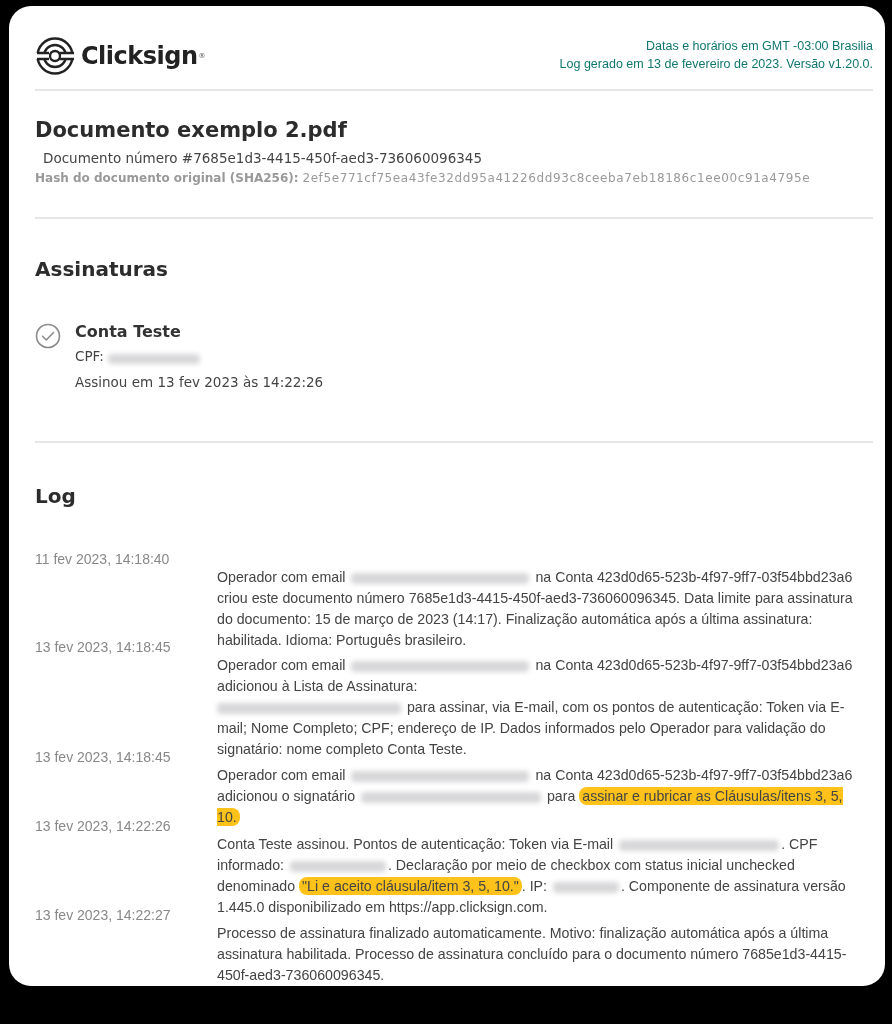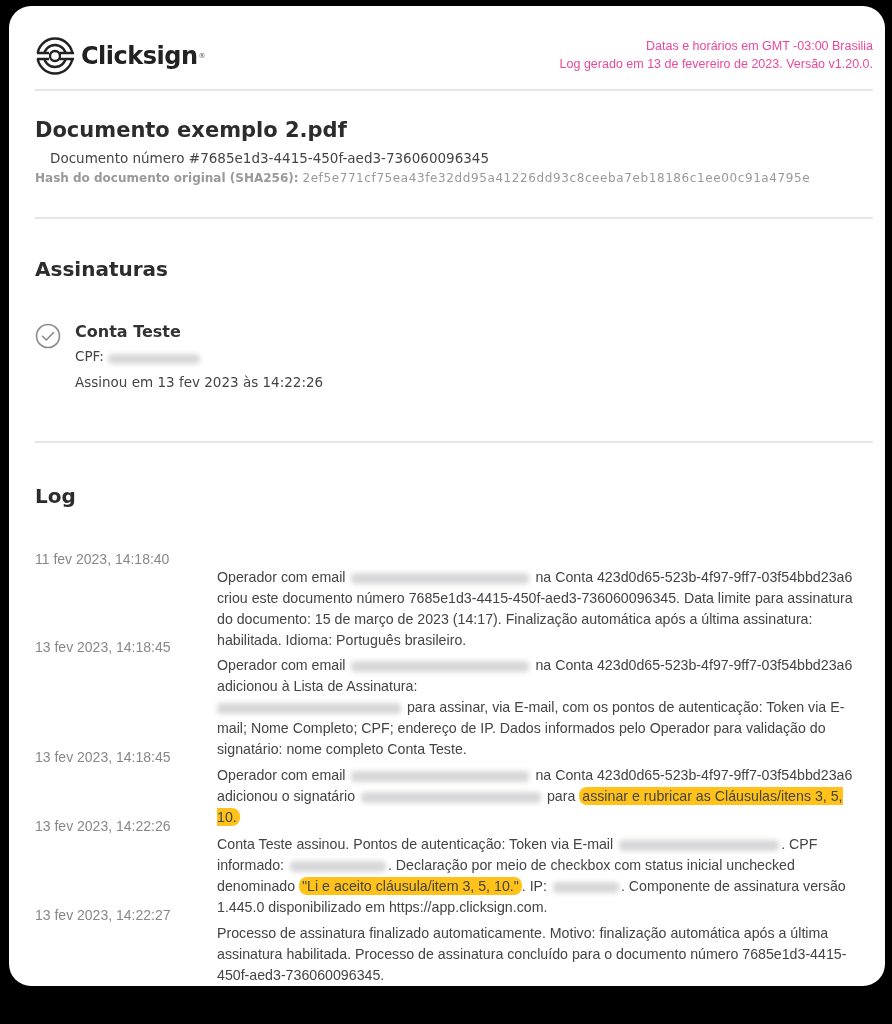--- a/index.html
+++ b/index.html
@@ -10,26 +10,26 @@
       background: #fff; border-radius: 22px; overflow: hidden;
     }
     .inner { position: absolute; left: 26px; top: 0; width: 838px; }
 
     
     .header { position: absolute; left: 0; top: 0; width: 838px; height: 84px; }
     .logo { position: absolute; left: 0; top: 30px; height: 40px; display: flex; align-items: center; }
     .logo svg { display: block; }
     .logo-text { font-family: "DejaVu Sans", sans-serif; font-weight: bold; font-size: 24px; color: #222; margin-left: 6px; letter-spacing: -0.5px; }
     .logo-reg { font-size: 7px; color: #555; vertical-align: super; margin-left: 1px; }
-    .meta { position: absolute; right: 0; top: 31px; text-align: right; font-family: "Liberation Sans", sans-serif; font-size: 12.5px; color: #ec4899; line-height: 18px; }
+    .meta { position: absolute; right: 0; top: 31px; text-align: right; font-family: "Liberation Sans", sans-serif; font-size: 12.5px; color: #0f766e; line-height: 18px; }
 
     .divider { position: absolute; left: 0; width: 838px; height: 2px; background: #e6e6e8; }
 
     .doc-title { position: absolute; left: 0; top: 112px; font-size: 21px; font-weight: bold; color: #2c2c2c; }
-    .doc-number { position: absolute; left: 15px; top: 144px; font-size: 13.5px; color: #444; }
+    .doc-number { position: absolute; left: 8px; top: 144px; font-size: 13.5px; color: #444; }
     .doc-hash { position: absolute; left: 0; top: 165px; font-size: 12px; color: #888; white-space: nowrap; }
     .doc-hash .hash-label { font-weight: bold; color: #999; }
     .doc-hash .hash-value { font-family: "DejaVu Sans", sans-serif; letter-spacing: 0.6px; color: #999; }
 
     .section-title { position: absolute; left: 0; font-size: 20px; font-weight: bold; color: #2c2c2c; }
 
     .signer { position: absolute; left: 0; top: 314px; width: 500px; height: 80px; }
     .check-icon { position: absolute; left: 0; top: 3px; width: 26px; height: 26px; }
     .signer-name { position: absolute; left: 40px; top: 2px; font-size: 16px; font-weight: bold; color: #333; }
     .signer-cpf { position: absolute; left: 40px; top: 28px; font-size: 13.5px; color: #444; display: flex; align-items: flex-end; }

